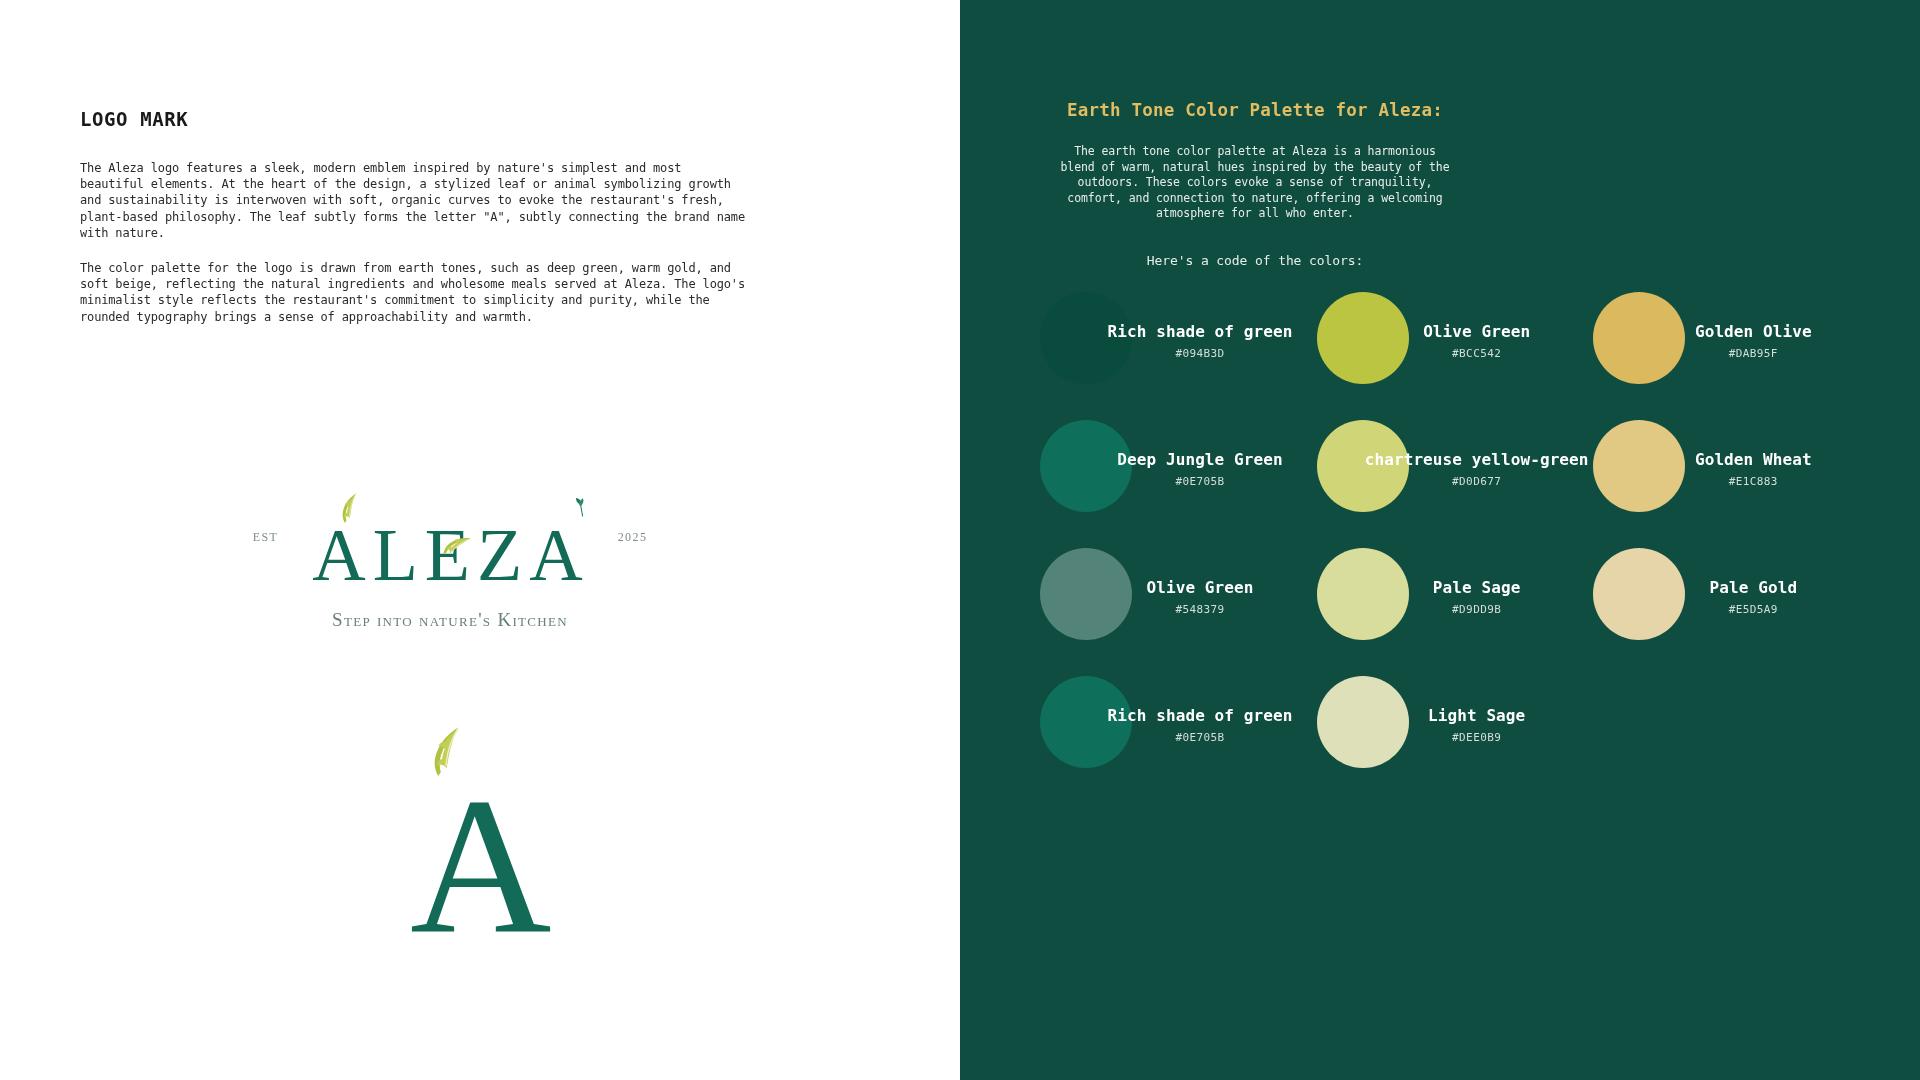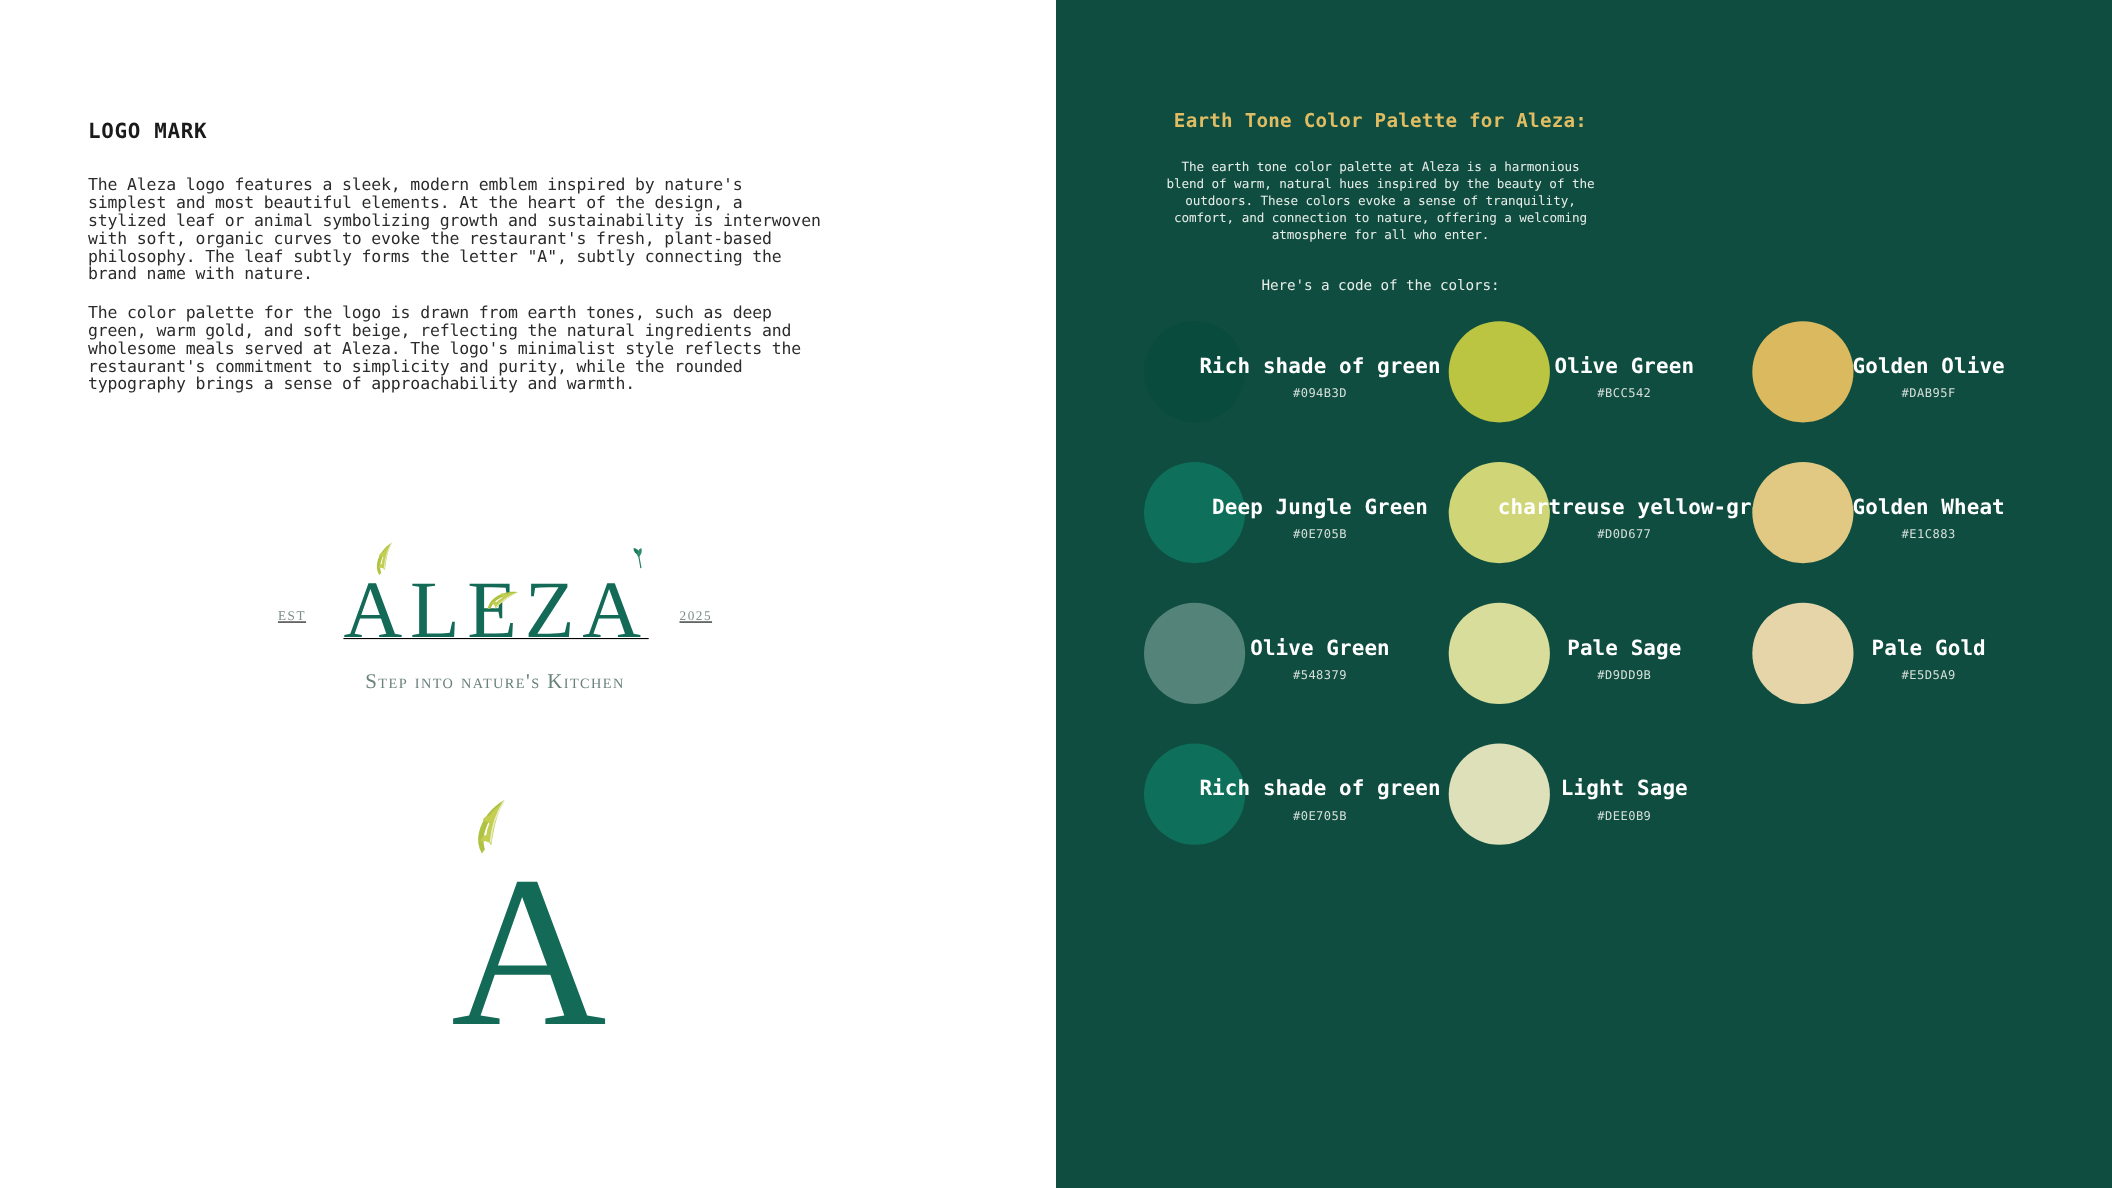--- a/index.html
+++ b/index.html
@@ -33,43 +33,42 @@
   .section-title {
     font-family:"DejaVu Sans Mono", monospace;
     font-weight:bold;
     font-size:19px;
     letter-spacing:0.6px;
     color:#1a1a1a;
     margin-bottom:30px;
   }
   .body-para {
     font-family:"DejaVu Sans Mono", monospace;
-    font-size:15px;
+    font-size:12px;
     line-height:16.2px;
     color:#2b2b2b;
     letter-spacing:-0.15px;
     margin-bottom:19px;
   }
   .body-para:last-child { margin-bottom:0; }
 
   
   .logo-lockup {
     position:absolute;
     left:240px; top:520px;
     width:420px;
     display:flex;
     flex-direction:column;
     align-items:center;
   }
   .logo-row {
     display:flex;
-    align-items:center;
+    align-items:flex-start;
     justify-content:center;
     width:100%;
-    text-decoration:underline;
   }
   .est-text, .year-text {
     font-family:"Liberation Serif", serif;
     font-size:12px;
     letter-spacing:1.4px;
     color:#7d8f8b;
     font-variant:small-caps;
     text-transform:uppercase;
     flex:0 0 auto;
   }
@@ -168,21 +167,21 @@
     border-radius:50%;
   }
   .swatch-text {
     position:absolute;
     left:45px; top:22px;
     width:230px;
   }
   .swatch-name {
     font-family:"DejaVu Sans Mono", monospace;
     font-weight:bold;
-    font-size:19px;
+    font-size:16px;
     color:#ffffff;
     letter-spacing:0.1px;
     white-space:nowrap;
     line-height:1.25;
   }
   .swatch-hex {
     font-family:"DejaVu Sans Mono", monospace;
     font-size:11px;
     color:#D6DEDA;
     letter-spacing:0.4px;

